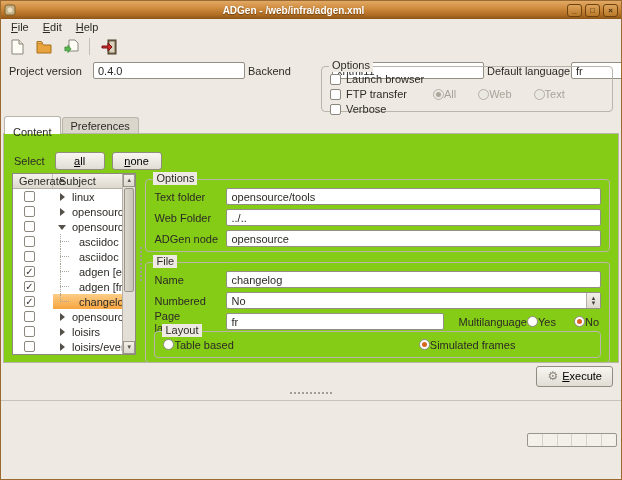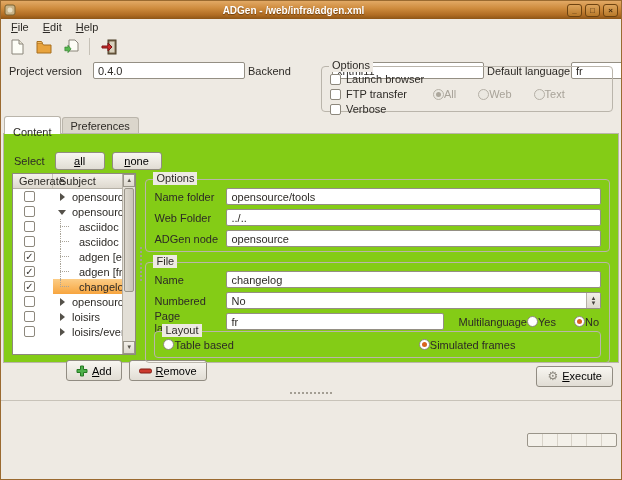--- a/index.html
+++ b/index.html
@@ -256,20 +256,29 @@
             <span class="th th-generate">Generate</span>
             <span class="th">Subject</span>
           </div>
           <div class="tree-rows">
               <div class="trow">
                 <div class="gen-cell">
                   <span class="checkbox"></span>
                 </div>
                 <div class="subj-cell">
                   <span class="exp closed"></span>
+                  <span class="tlabel">linux</span>
+                </div>
+              </div>
+              <div class="trow">
+                <div class="gen-cell">
+                  <span class="checkbox"></span>
+                </div>
+                <div class="subj-cell">
+                  <span class="exp closed"></span>
                   <span class="tlabel">opensource</span>
                 </div>
               </div>
               <div class="trow">
                 <div class="gen-cell">
                   <span class="checkbox"></span>
                 </div>
                 <div class="subj-cell">
                   <span class="exp open"></span>
                   <span class="tlabel">opensource/tools</span>
@@ -364,21 +373,21 @@
       </div>
 
       <div class="vsplitter">
           <span class="vs-handle"></span>
         </div>
 
       <div class="right-panel">
         <div class="frame section-frame">
           <span class="frame-title">Options</span>
           <div class="field-row">
-            <span class="flabel">Name folder</span>
+            <span class="flabel">Text folder</span>
             <input class="entry" readonly="" value="opensource/tools" style="">
           </div>
           <div class="field-row">
             <span class="flabel">Web Folder</span>
             <input class="entry" readonly="" value="../.." style="">
           </div>
           <div class="field-row">
             <span class="flabel">ADGen node</span>
             <input class="entry" readonly="" value="opensource" style="">
           </div>
@@ -424,34 +433,20 @@
             <span class="layout-gap"></span>
             <span class="radio-item">
               <span class="radio sel"></span>
               <span>Simulated frames</span>
             </span>
           </div>
         </div>
       </div>
     </div>
 
-    <div class="tree-actions">
-      <button class="btn btn-icon">
-        <svg width="12" height="12" viewBox="0 0 12 12">
-            <path d="M4.5 1h3v3.5H11v3H7.5V11h-3V7.5H1v-3h3.5z" fill="#4db04a" stroke="#277a24"></path>
-          </svg>
-        <span><u>A</u>dd</span>
-      </button>
-      <button class="btn btn-icon">
-        <svg width="13" height="8" viewBox="0 0 13 8">
-            <rect x="0.5" y="2" width="12" height="4" rx="1.5" fill="#cc3a2e" stroke="#821d14"></rect>
-          </svg>
-        <span><u>R</u>emove</span>
-      </button>
-    </div>
   </div>
 
   <div class="execute-row">
     <button class="btn exec-btn">
       <span class="gear-icon">⚙</span>
       <span><u>E</u>xecute</span>
     </button>
   </div>
 
   <div class="hsplitter">

